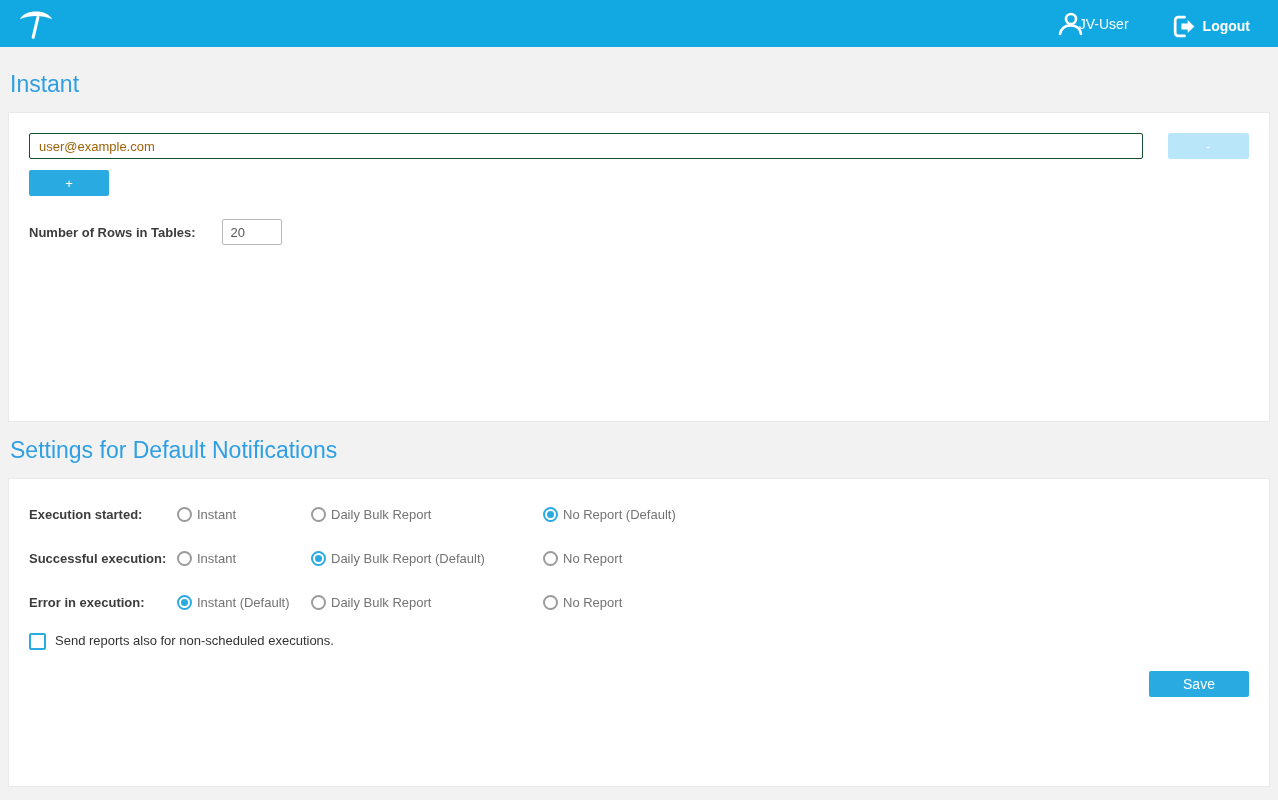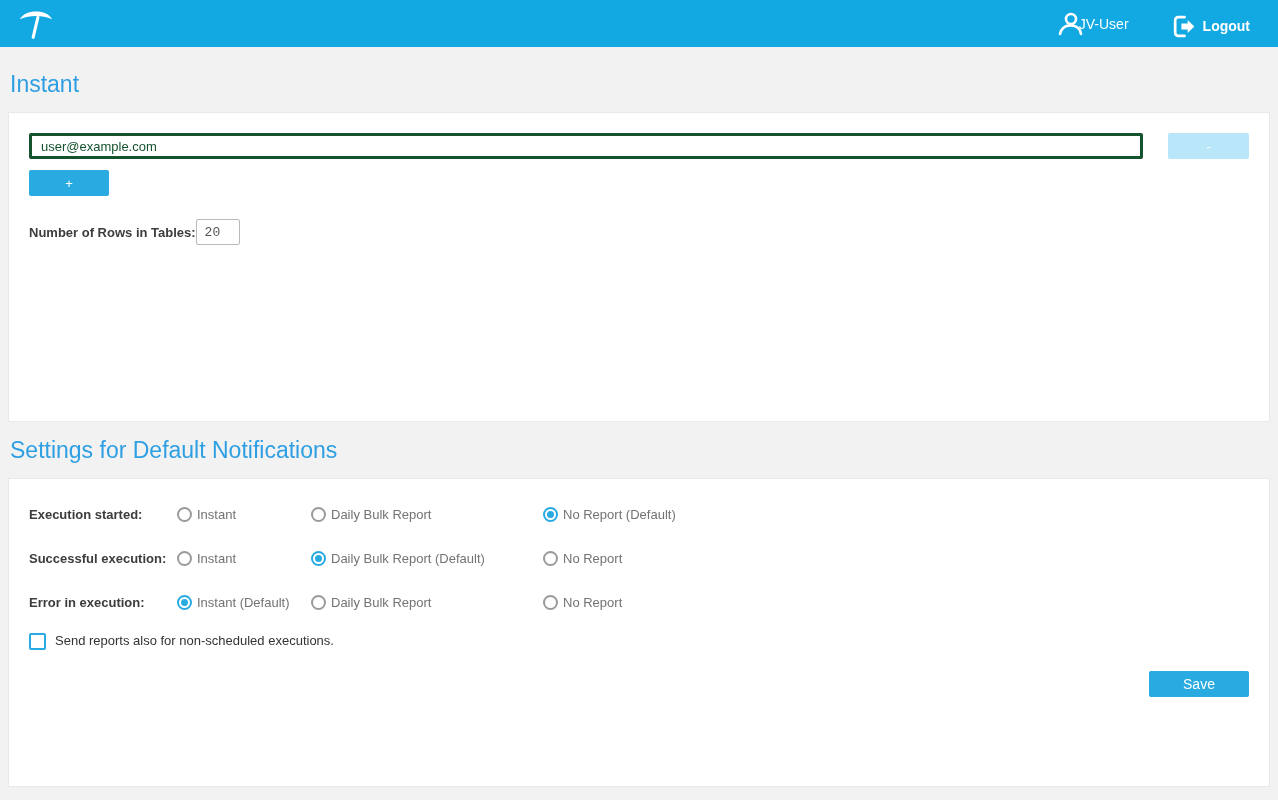--- a/index.html
+++ b/index.html
@@ -70,48 +70,48 @@
     width:1262px;
     padding:20px;
   }
   .panel.account{height:310px;}
   .panel.notif{height:309px;}
   
   .email-row{display:flex;align-items:center;}
   .email-input{
     flex:1;
     height:26px;
-    border:3px solid #14532d;
+    border:1px solid #14532d;
     border-radius:2px;
     padding:0 9px;
     font-size:13px;
-    color:#14532d;
+    color:#a16207;
     font-family:"Liberation Sans", sans-serif;
     margin-right:25px;
   }
   .btn{
     border:none;
     border-radius:2px;
     background:var(--accent);
     color:#fff;
     font-size:13px;
     height:26px;
     cursor:pointer;
     font-family:"Liberation Sans", sans-serif;
   }
   .btn.remove{width:81px;background:var(--disabled-btn);}
   .btn.add{width:80px;margin-top:11px;display:block;}
   .rows-row{margin-top:23px;display:flex;align-items:center;}
   .rows-row label{font-size:13px;font-weight:700;color:#3c3c3c;}
   .rows-input{
-    width:44px;height:26px;
+    width:60px;height:26px;
     border:1px solid #b9b9b9;border-radius:2px;
-    margin-left:0;padding:0 8px;
+    margin-left:26px;padding:0 8px;
     font-size:13px;color:#555;
-    font-family:Liberation Mono, monospace;
+    font-family:Liberation Sans, sans-serif;
   }
   
   .panel.notif{padding-top:22px;}
   .notif-row{display:flex;align-items:center;height:26px;margin-bottom:18px;}
   .notif-label{width:148px;font-size:13px;font-weight:700;color:#3c3c3c;}
   .opt{display:flex;align-items:center;cursor:pointer;}
   .opt.c1{width:134px;}
   .opt.c2{width:232px;}
   .opt-label{font-size:13px;color:#737373;margin-left:5px;}
   .radio{

